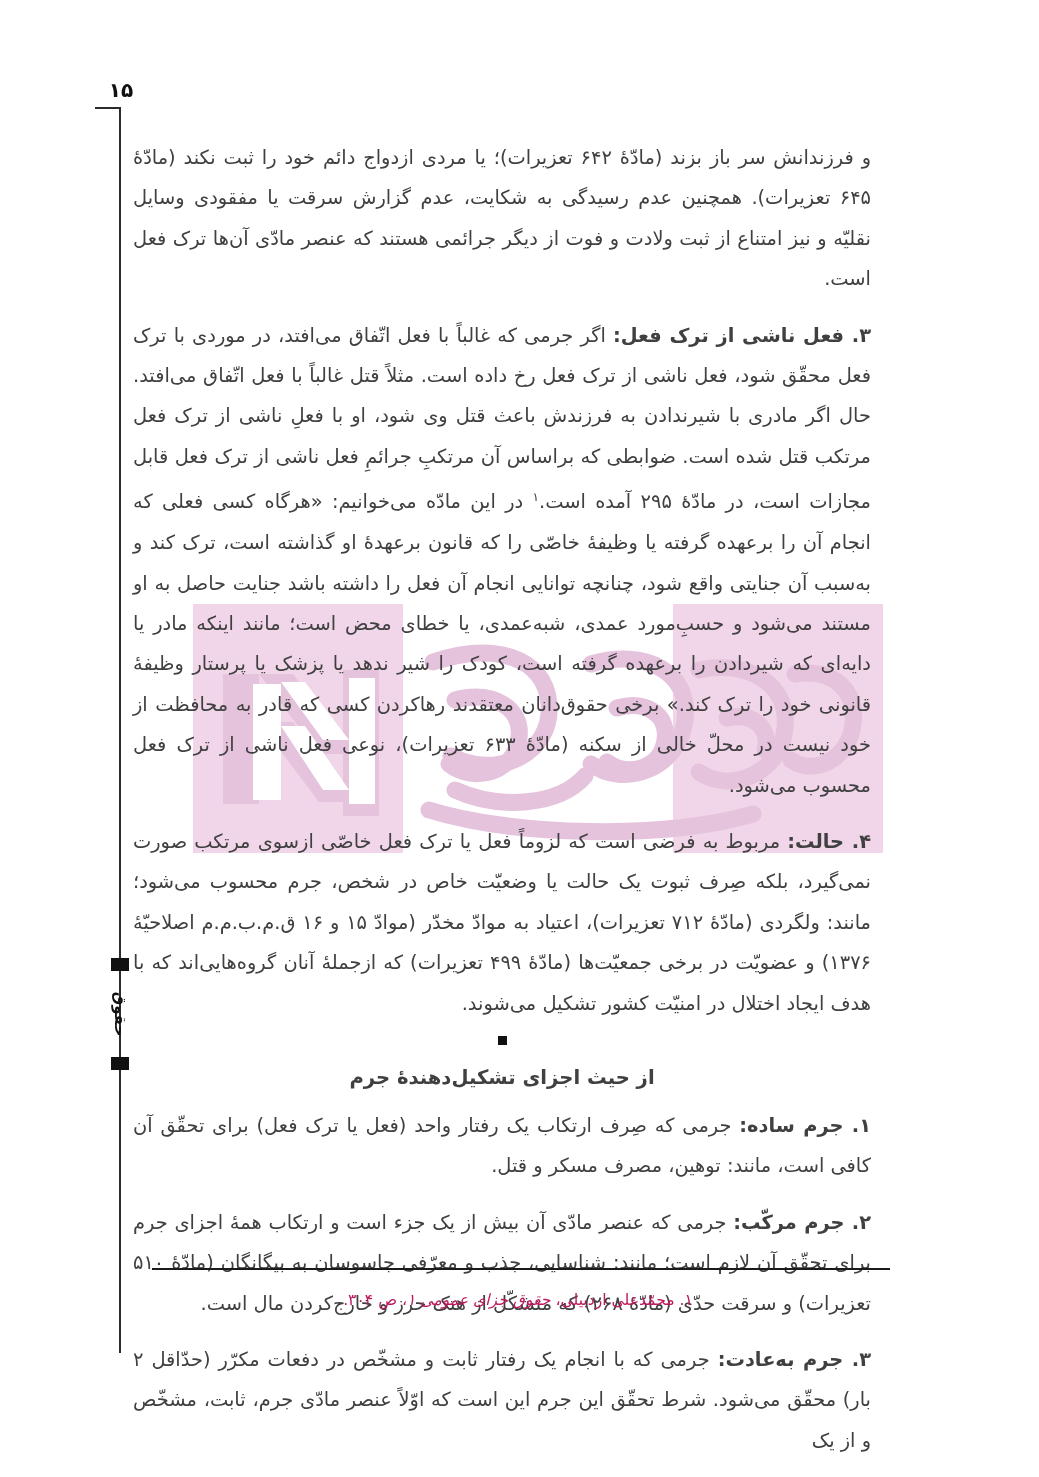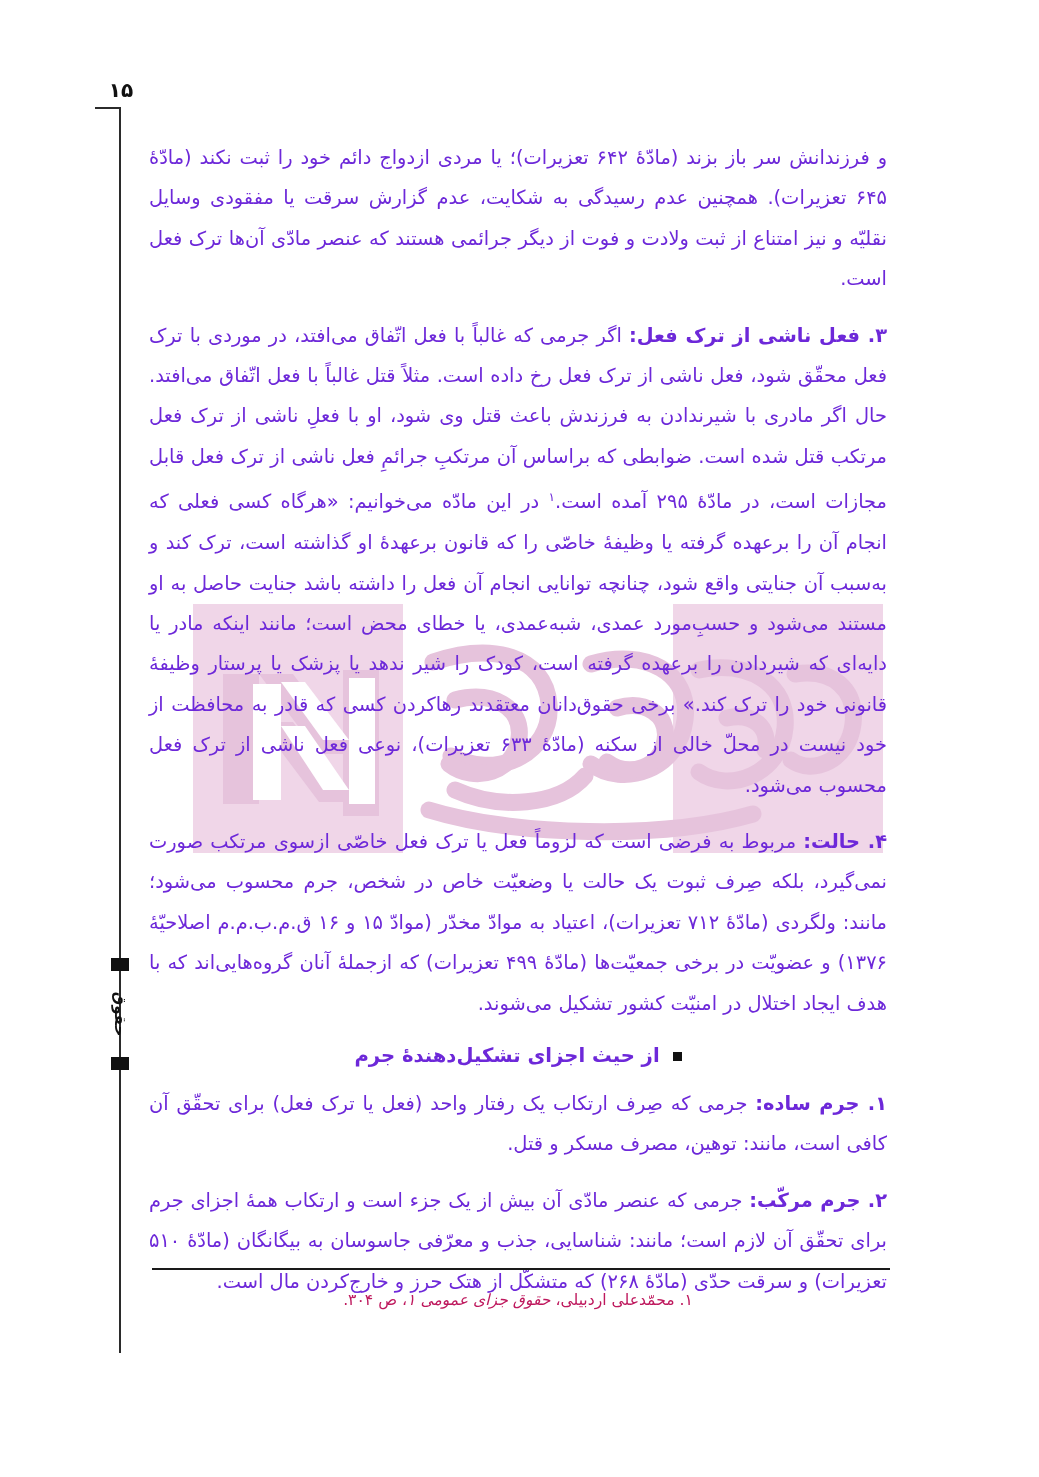--- a/index.html
+++ b/index.html
@@ -72,29 +72,29 @@
     white-space: nowrap;
     font-size: 15px;
     font-weight: 700;
     color: #111;
     direction: rtl;
   }
 
   
   .content {
     position: absolute;
-    right: 152px;
+    right: 168px;
     top: 138px;
     width: 738px;
     direction: rtl;
     text-align: justify;
     text-align-last: right;
     font-size: 19.4px;
     line-height: 40.4px;
-    color: #6d28d9;
+    color: #404040;
   }
   .content p {
     margin: 0;
   }
   .content p + p { margin-top: 16px; }
   .lead {
     font-weight: 700;
   }
   .fn-ref {
     font-size: 12px;
@@ -108,20 +108,21 @@
     margin-bottom: 8px;
     text-align: center;
     font-size: 19.6px;
     font-weight: 700;
     direction: rtl;
     display: flex;
     justify-content: center;
     align-items: center;
     gap: 13px;
     line-height: 40px;
+    flex-direction: column;
   }
   .bullet-square {
     display: inline-block;
     width: 9px;
     height: 9px;
     background: #111;
     flex: none;
   }
 
   
@@ -222,19 +223,20 @@
 
     <div class="bullet-heading">
       <span class="bullet-square"></span>
       <span>از حیث اجزای تشکیل‌دهندهٔ جرم</span>
     </div>
 
     <p><span class="lead">۱. جرم ساده:</span><span> جرمی که صِرف ارتکاب یک رفتار واحد (فعل یا ترک فعل) برای تحقّق آن کافی است، مانند: توهین، مصرف مسکر و قتل.</span></p>
 
     <p><span class="lead">۲. جرم مرکّب:</span><span> جرمی که عنصر مادّی آن بیش از یک جزء است و ارتکاب همهٔ اجزای جرم برای تحقّق آن لازم است؛ مانند: شناسایی، جذب و معرّفی جاسوسان به بیگانگان (مادّهٔ ۵۱۰ تعزیرات) و سرقت حدّی (مادّهٔ ۲۶۸) که متشکّل از هتک حرز و خارج‌کردن مال است.</span></p>
 
+    <p><span class="lead">۳. جرم به‌عادت:</span><span> جرمی که با انجام یک رفتار ثابت و مشخّص در دفعات مکرّر (حدّاقل ۲ بار) محقّق می‌شود. شرط تحقّق این جرم این است که اوّلاً عنصر مادّی جرم، ثابت، مشخّص و از یک</span></p>
 
   </div>
 
   <div class="footnote-rule"></div>
   <div class="footnote"><span>۱.</span><span> محمّدعلی اردبیلی،</span><span class="ital"> حقوق جزای عمومی ۱</span><span>، ص ۳۰۴.</span></div>
 
 </div>
 
 </body></html>

